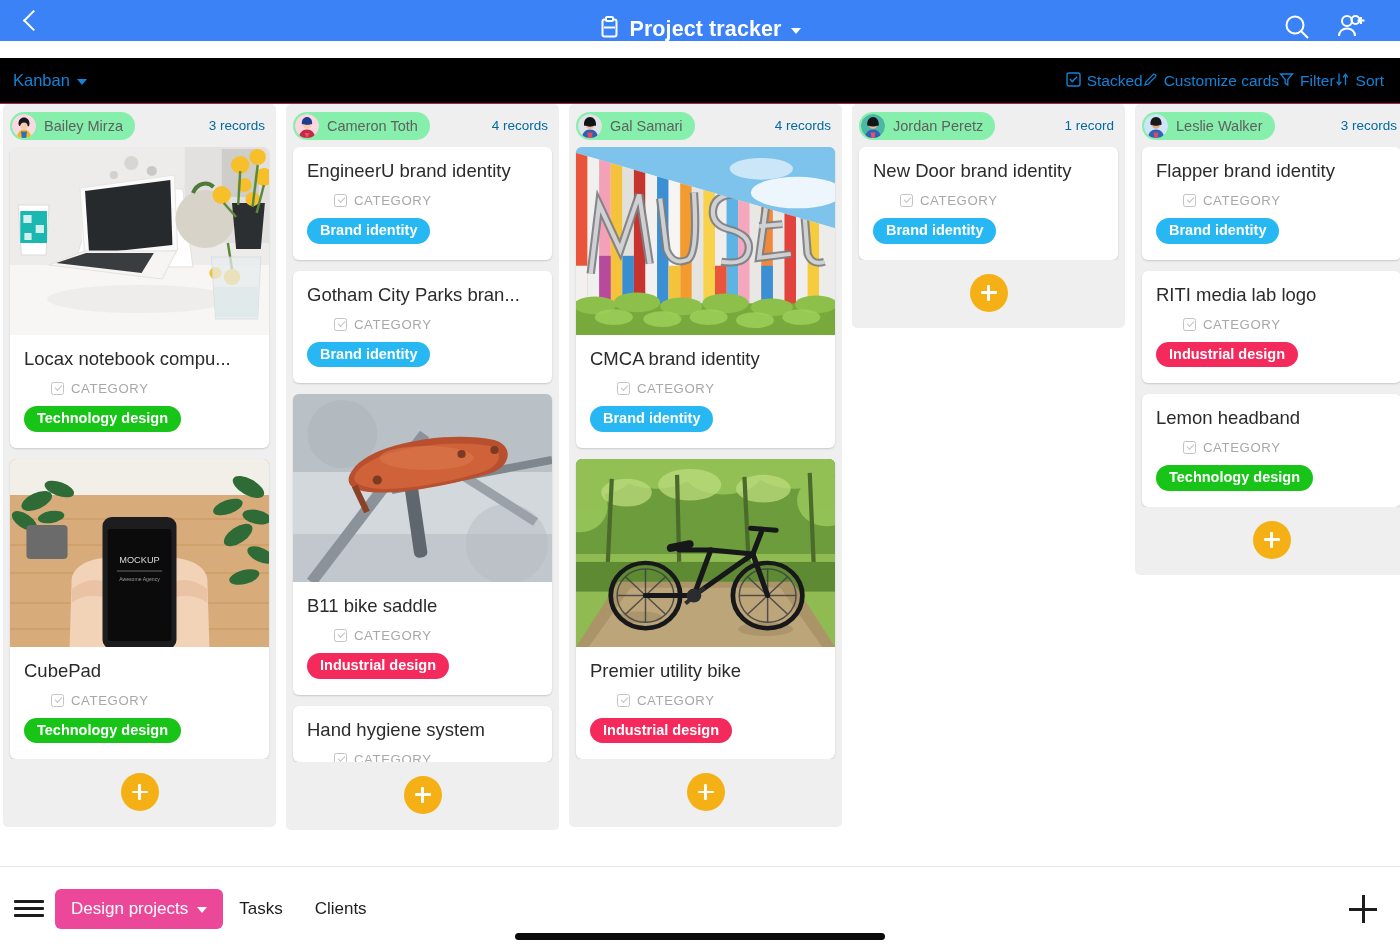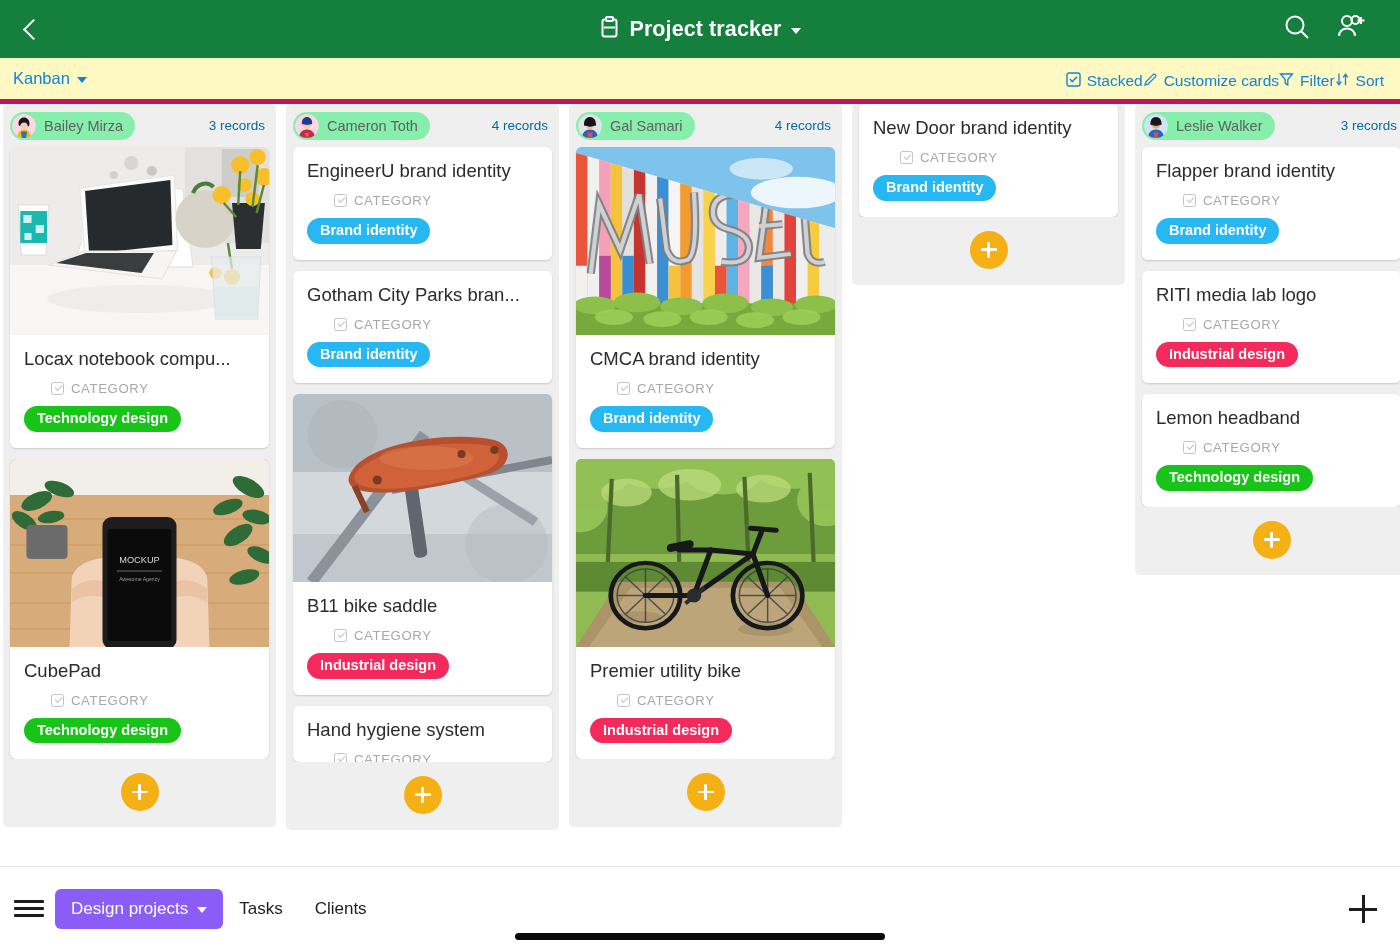--- a/index.html
+++ b/index.html
@@ -6,22 +6,22 @@
   html, body {
     width: 1400px; height: 950px;
     font-family: "Liberation Sans", sans-serif;
     background: #ffffff;
     overflow: hidden;
   }
 
   
   .topbar {
     position: absolute; left: 0; top: 0;
-    width: 1400px; height: 58px;
-    background: #15803d;
+    width: 1400px; height: 41px;
+    background: #3b82f6;
     display: flex; align-items: center;
   }
   .back-btn {
     width: 60px; height: 58px;
     display: flex; align-items: center; justify-content: center;
     cursor: pointer;
   }
   .chev-left {
     width: 15px; height: 15px;
     border-left: 2.5px solid #fff;
@@ -53,23 +53,23 @@
   .topbar-right {
     position: absolute; right: 0; top: 0; height: 58px;
     display: flex; align-items: center; gap: 24px; padding-right: 30px;
   }
   .icon-btn { cursor: pointer; display:flex; align-items:center; justify-content:center; }
 
   
   .subbar {
     position: absolute; left: 0; top: 58px;
     width: 1400px; height: 46px;
-    background: #fef9c3;
+    background: #000000;
     display: flex; align-items: center;
-    border-bottom: 5px solid #be185d;
+    border-bottom: 1px solid #be185d;
   }
   .kanban-sel {
     display: flex; align-items: center; gap: 7px;
     margin-left: 13px; cursor: pointer;
   }
   .kanban-sel .lbl { color: #1283d8; font-size: 16.5px; }
   .caret-down-blue {
     width: 0; height: 0;
     border-left: 5px solid transparent;
     border-right: 5px solid transparent;
@@ -182,21 +182,21 @@
     position: absolute; left: 0; top: 866px;
     width: 1400px; height: 84px;
     background: #ffffff;
     border-top: 1px solid #e6e6e6;
     display: flex; align-items: center;
     padding-left: 14px;
   }
   .hamburger { width: 30px; display: flex; flex-direction: column; gap: 4.5px; cursor:pointer; margin-right:11px; }
   .hamburger span { display: block; height: 2.6px; background: #1d1d1d; border-radius: 1px; }
   .tab-pill {
-    background: #8b5cf6; color: #fff;
+    background: #ec4899; color: #fff;
     border-radius: 6px; padding: 10px 16px;
     font-size: 17px; display: flex; align-items: center; gap: 9px;
     cursor: pointer;
   }
   .tab-plain {
     color: #1d1d1d; font-size: 17px; padding: 10px 16px; cursor: pointer;
   }
   .bottom-plus {
     position: absolute; right: 22px; top: 50%; transform: translateY(-50%);
     width: 30px; height: 30px; cursor: pointer;
@@ -722,20 +722,35 @@
       <div class="add-btn">
         <span class="add-btn-inner">
           <span class="plus-h"></span>
             <span class="plus-v"></span>
         </span>
       </div>
     </div>
   </div>
 
   <div class="column">
+    <div class="col-head">
+      <div class="col-head-chip">
+        <span class="avatar">
+          <svg width="24" height="24" viewBox="0 0 24 24">
+            <circle cx="12" cy="12" r="12" fill="#4db6a4"></circle>
+            <path d="M4 24c0-5 3.6-8.4 8-8.4s8 3.4 8 8.4z" fill="#2f63bb"></path>
+            <circle cx="12" cy="10.6" r="4.2" fill="#f0bb96"></circle>
+            <path d="M6.2 10c0-4 2.6-7 5.8-7s5.8 3 5.8 7c0 1.8-.8 2.4-1.6 1.4-2 1.4-6.4 1.4-8.4 0-.8 1-1.6.4-1.6-1.4z" fill="#121418"></path>
+            <path d="M9.6 18.4h4.8l-1 5.6h-2.8z" fill="#ef4f62"></path>
+          </svg>
+        </span>
+        <span class="col-name">Jordan Peretz</span>
+      </div>
+      <span class="col-count">1 record</span>
+    </div>
 
     <div class="col-body">
       <div class="card">
         <div class="card-body">
           <div class="card-title">New Door brand identity</div>
           <div class="cat-row">
             <span class="cat-icon"></span>
             <span class="cat-label">CATEGORY</span>
           </div>
           <span class="badge" style="background:#27b7f2">Brand identity</span>

